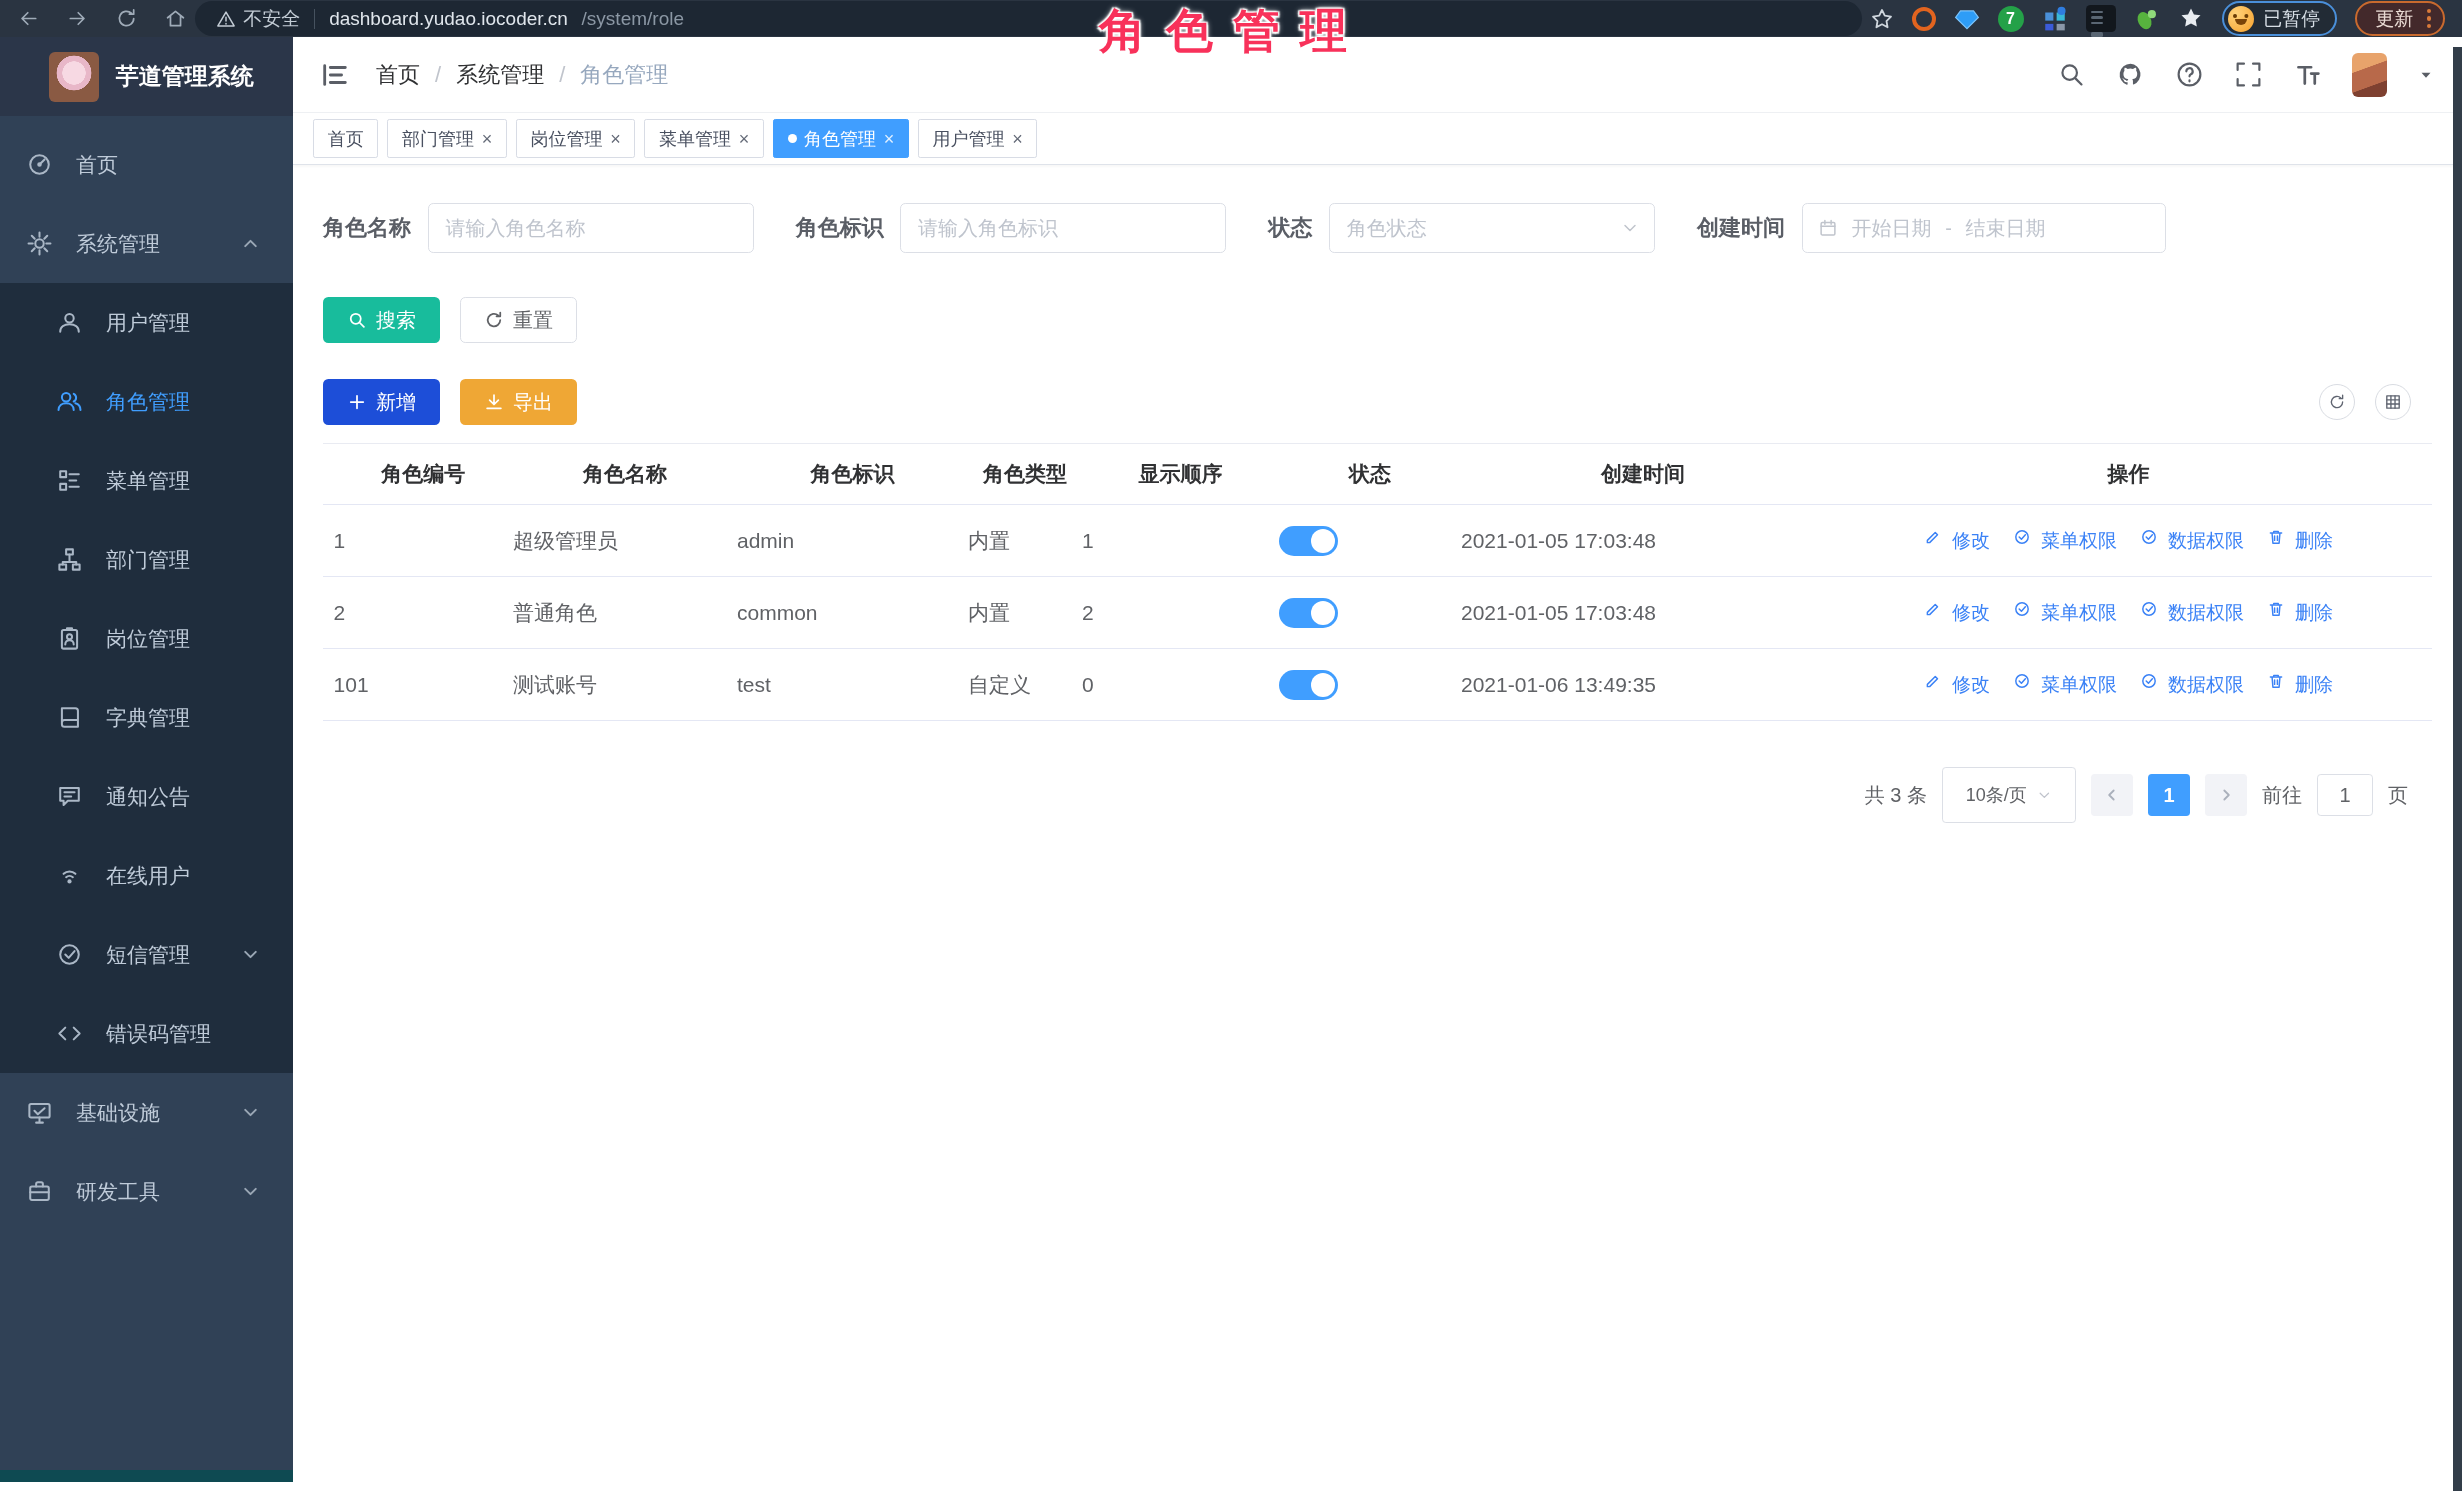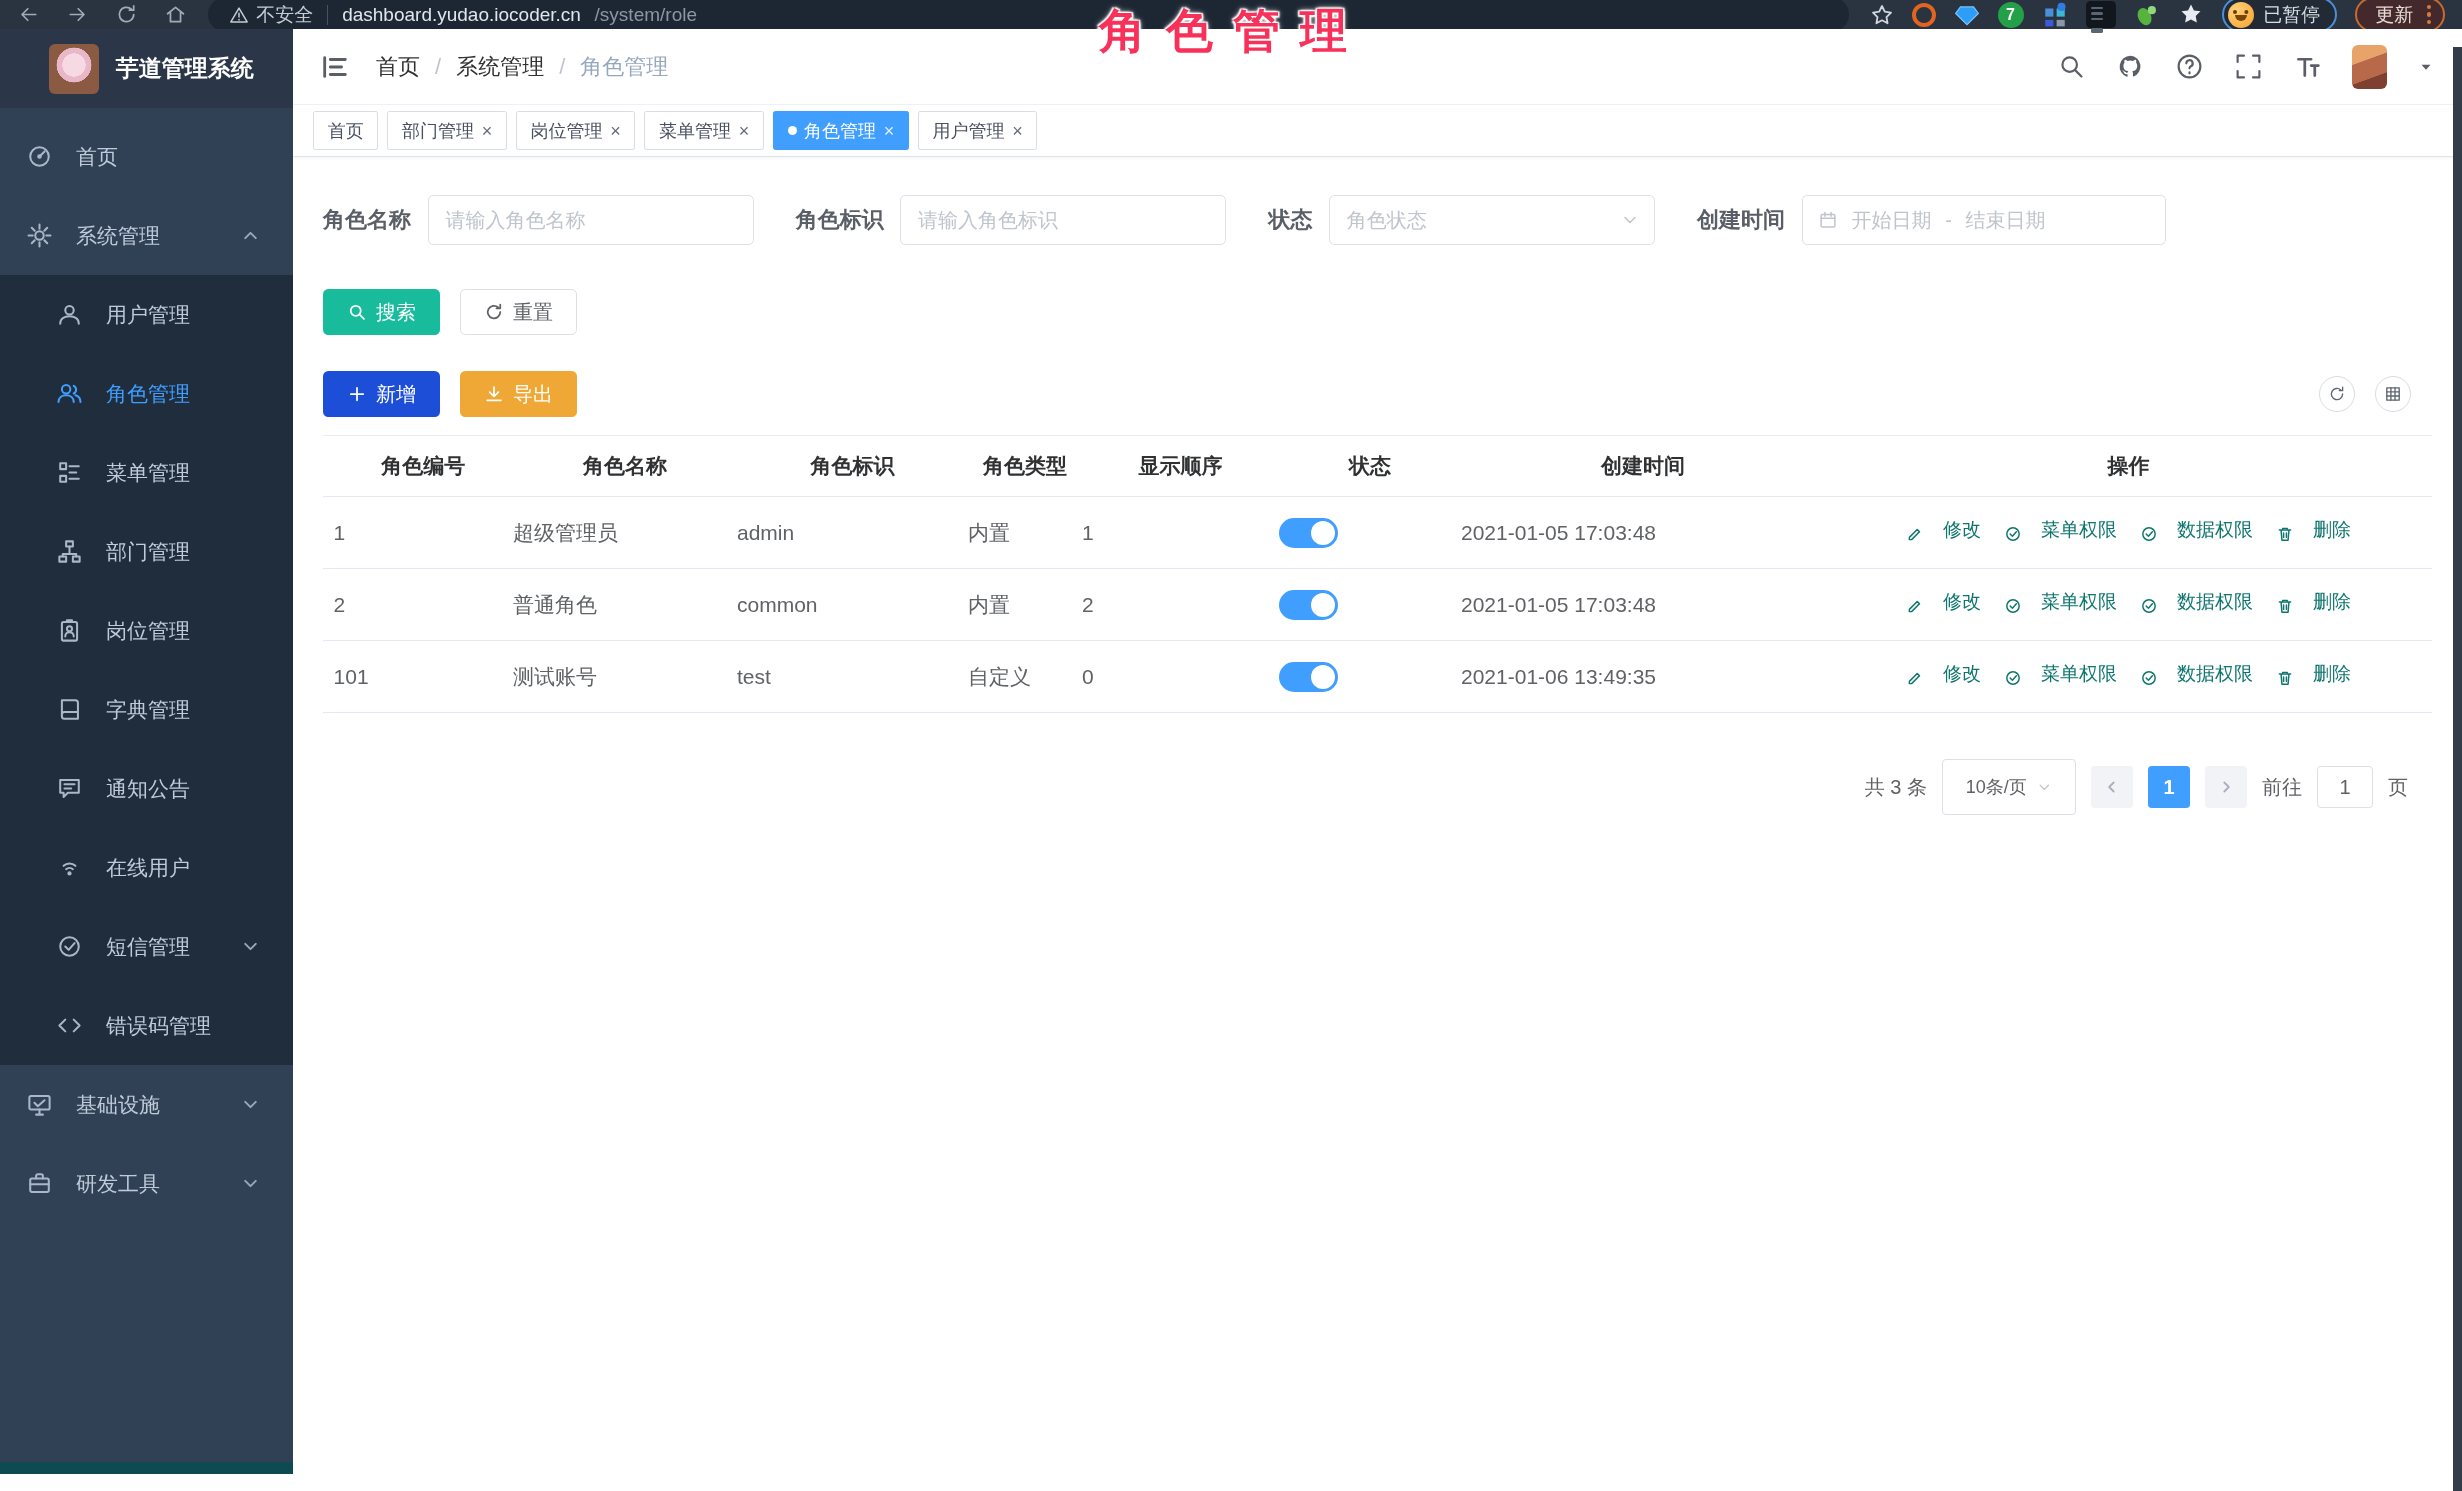--- a/index.html
+++ b/index.html
@@ -2,21 +2,21 @@
 <html style="font-size:12px"><head>
 <meta charset="utf-8">
 <style>
   *{box-sizing:border-box}
   body{margin:0;background:#444}
   .screen{position:relative;width:2462px;height:1492px;background:#fff;overflow:hidden;
     font-family:"Liberation Sans","DejaVu Sans",sans-serif;color:#303133}
   svg.ic{fill:none;stroke:currentColor;stroke-width:2.4;stroke-linecap:round;stroke-linejoin:round;display:block}
 
   
-  .browser{height:29px;background:#2a3441;display:flex;align-items:center;gap:21px;padding:0 16.7px}
+  .browser{height:37px;background:#2a3441;display:flex;align-items:center;gap:8px;padding:0 16.7px}
   .bnav{display:flex;gap:26px;align-items:center;color:#9fabb8}
   .bnav svg.ic{width:23px;height:23px}
   .urlbar{flex:1;height:35px;background:#1d2733;border-radius:17.5px;display:flex;align-items:center;gap:13.7px;
     padding:0 21px;color:#c7cfd8;font-size:19px;min-width:0}
   .warn{color:#c3ccd5;display:flex;align-items:center;gap:7.6px}
   .warn svg.ic{width:20px;height:20px}
   .url-sep{width:1.5px;height:20px;background:#46525f}
   .url-host{color:#e0e6ec;white-space:nowrap}
   .url-path{color:#8b97a4;white-space:nowrap}
   .bright{display:flex;align-items:center;gap:18px;color:#cfd6dd}
@@ -116,21 +116,21 @@
 
   
   table.grid{width:100%;border-collapse:collapse;margin-top:18px;table-layout:fixed}
   table.grid th{font-size:21px;color:#303133;text-align:center;font-weight:bold;height:61px;
     border-top:0.8px solid #e9ebf2;border-bottom:0.8px solid #e4e7f4;padding:0}
   table.grid td{font-size:21px;color:#606266;height:72px;border-bottom:0.8px solid #e4e7f4;padding:0}
   th.c-op,td.c-op{text-align:center}
   .toggle{display:inline-block;width:59px;height:30px;border-radius:15px;background:#409EFF;position:relative;cursor:pointer;vertical-align:middle}
   .toggle:after{content:"";position:absolute;right:3px;top:3px;width:24px;height:24px;border-radius:50%;background:#fff}
   .ops{display:inline-flex;gap:23px;align-items:center}
-  .op{color:#0f766e;font-size:19px;display:inline-flex;align-items:flex-end;gap:19px;cursor:pointer;white-space:nowrap}
+  .op{color:#3b82f6;font-size:19px;display:inline-flex;align-items:flex-start;gap:10px;cursor:pointer;white-space:nowrap}
   .op svg.ic{width:18px;height:18px;stroke-width:2.6}
 
   
   .pager{margin-top:46px;display:flex;align-items:center;justify-content:flex-end;gap:15px;padding-right:24px;
     font-size:20px;color:#606266}
   .psel{width:134px;height:56px;border:1.5px solid #dcdfe6;border-radius:3.8px;display:flex;align-items:center;justify-content:center;gap:9px;color:#606266;font-size:18px}
   .psel svg.ic{width:16.7px;height:16.7px;color:#c0c4cc}
   .pbtn{width:42px;height:42px;border-radius:3.8px;background:#f2f3f7;color:#aab0bb;display:flex;align-items:center;justify-content:center;cursor:pointer}
   .pbtn svg.ic{width:18px;height:18px;stroke-width:3.2}
   .pnum{width:42px;height:42px;border-radius:3.8px;background:#409EFF;color:#fff;font-weight:bold;display:flex;align-items:center;justify-content:center;cursor:pointer}

